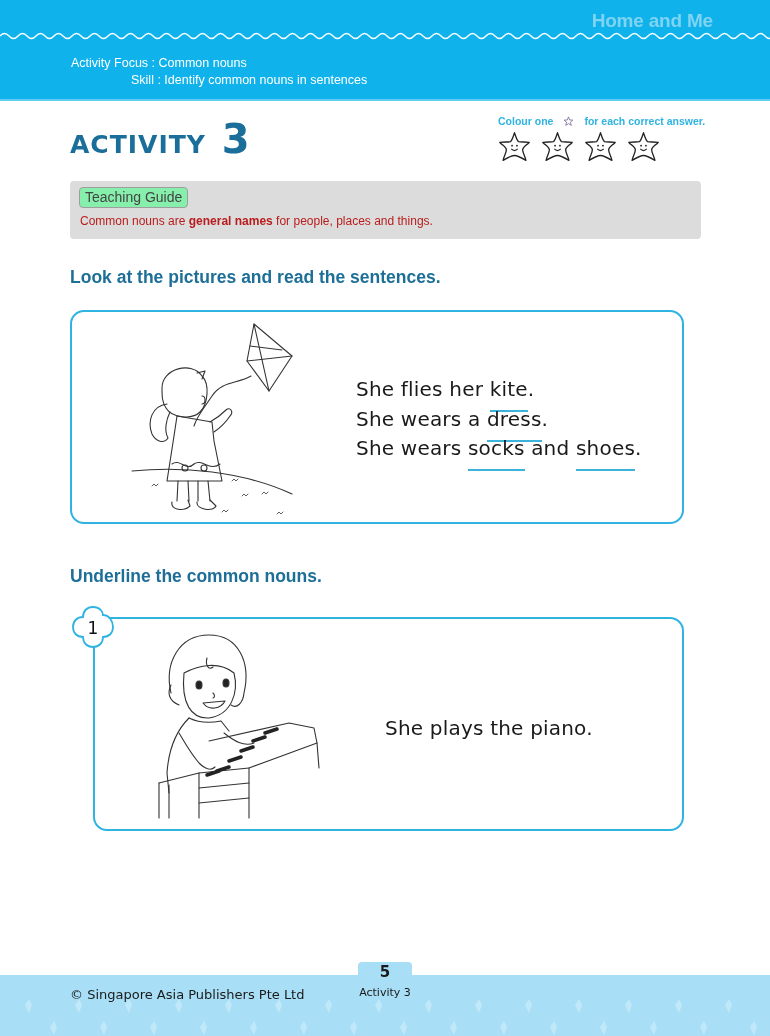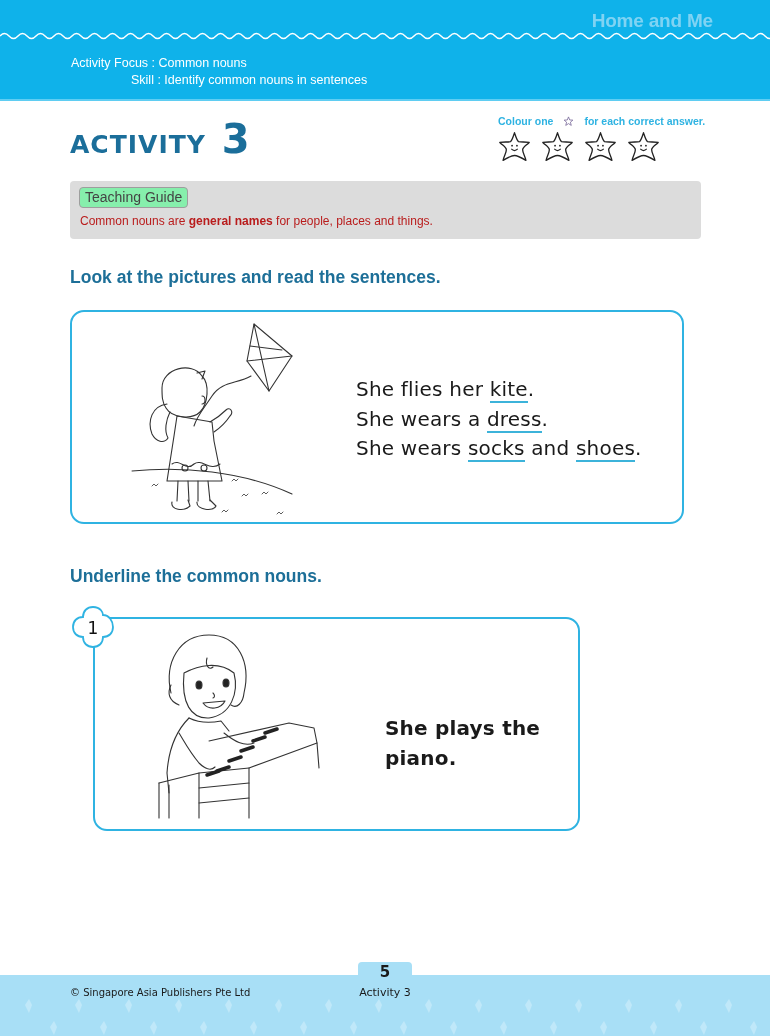--- a/index.html
+++ b/index.html
@@ -64,21 +64,21 @@
       color: #1d6f98; font-weight: bold; font-size: 17.5px;
     }
 
     .card {
       position: absolute; border: 2px solid #2fb3e2; border-radius: 14px; background: #fff;
     }
     .sentences {
       position: absolute; font-family: "DejaVu Sans", sans-serif; font-size: 20px; color: #1a1a1a;
       line-height: 29.5px; letter-spacing: 0.2px;
     }
-    .noun { border-bottom: 2px solid #3cb3da; padding-bottom: 0px; }
+    .noun { border-bottom: 2px solid #3cb3da; padding-bottom: 9px; }
 
     .num-badge { position: absolute; left: 69px; top: 603px; width: 48px; height: 48px; }
 
     .footer {
       position: absolute; left: 0; top: 975px; width: 770px; height: 61px;
       background: #a8dff6;
       overflow: hidden;
     }
     .footer .pattern { position: absolute; left: 0; top: 0; width: 770px; height: 61px; }
     .page-tab {
@@ -87,21 +87,21 @@
     }
     .page-num {
       position: absolute; left: 358px; top: 963px; width: 54px; text-align: center;
       font-weight: bold; font-size: 15px; color: #1a1a1a; font-family: "DejaVu Sans", sans-serif;
     }
     .page-label {
       position: absolute; left: 340px; top: 986px; width: 90px; text-align: center;
       font-size: 11px; color: #1a1a1a; font-family: "DejaVu Sans", sans-serif;
     }
     .copyright {
-      position: absolute; left: 70px; top: 987px; font-size: 10px; color: #1a1a1a;
+      position: absolute; left: 70px; top: 987px; font-size: 13px; color: #1a1a1a;
       font-family: "DejaVu Sans", sans-serif;
     }
   </style>
 </head>
 <body>
 
 <div class="header">
   <div class="unit-title">Home and Me</div>
   <svg class="wave" viewBox="0 0 770 10" preserveAspectRatio="none">
     <path d="M0 5 Q 4.5 0 9 5 T 18 5 T 27 5 T 36 5 T 45 5 T 54 5 T 63 5 T 72 5 T 81 5 T 90 5 T 99 5 T 108 5 T 117 5 T 126 5 T 135 5 T 144 5 T 153 5 T 162 5 T 171 5 T 180 5 T 189 5 T 198 5 T 207 5 T 216 5 T 225 5 T 234 5 T 243 5 T 252 5 T 261 5 T 270 5 T 279 5 T 288 5 T 297 5 T 306 5 T 315 5 T 324 5 T 333 5 T 342 5 T 351 5 T 360 5 T 369 5 T 378 5 T 387 5 T 396 5 T 405 5 T 414 5 T 423 5 T 432 5 T 441 5 T 450 5 T 459 5 T 468 5 T 477 5 T 486 5 T 495 5 T 504 5 T 513 5 T 522 5 T 531 5 T 540 5 T 549 5 T 558 5 T 567 5 T 576 5 T 585 5 T 594 5 T 603 5 T 612 5 T 621 5 T 630 5 T 639 5 T 648 5 T 657 5 T 666 5 T 675 5 T 684 5 T 693 5 T 702 5 T 711 5 T 720 5 T 729 5 T 738 5 T 747 5 T 756 5 T 765 5 T 774 5" fill="none" stroke="#ffffff" stroke-width="1.4"></path>
@@ -204,21 +204,21 @@
 
   <div class="sentences" style="left:284px; top:63px;">
     <div><span>She flies her </span><span class="noun">kite</span><span>.</span></div>
     <div><span>She wears a </span><span class="noun">dress</span><span>.</span></div>
     <div><span>She wears </span><span class="noun">socks</span><span> and </span><span class="noun">shoes</span><span>.</span></div>
   </div>
 </div>
 
 <div class="section-heading" style="top:566px;">Underline the common nouns.</div>
 
-<div class="card" style="left:93px; top:617px; width:487px; height:214px;font-weight:bold;">
+<div class="card" style="left:93px; top:617px; width:591px; height:214px;">
 
   <svg style="position:absolute; left:44px; top:4px; width:200px; height:200px;" viewBox="0 0 200 200" fill="none" stroke="#333" stroke-width="1.1" stroke-linejoin="round" stroke-linecap="round">
 
     <path d="M32 70 C 25 40, 40 12, 70 12 C 100 12, 112 40, 105 70 C 104 80, 98 86, 92 82"></path>
     <path d="M40 82 C 30 78, 28 70, 32 62"></path>
 
     <path d="M45 50 C 60 42, 80 38, 95 50 C 100 70, 92 92, 70 95 C 52 96, 42 80, 45 50 Z"></path>
     <path d="M68 35 C 66 42, 70 48, 74 44"></path>
     <ellipse cx="60" cy="62" rx="3" ry="4" fill="#222"></ellipse>
     <ellipse cx="87" cy="60" rx="3" ry="4" fill="#222"></ellipse>

